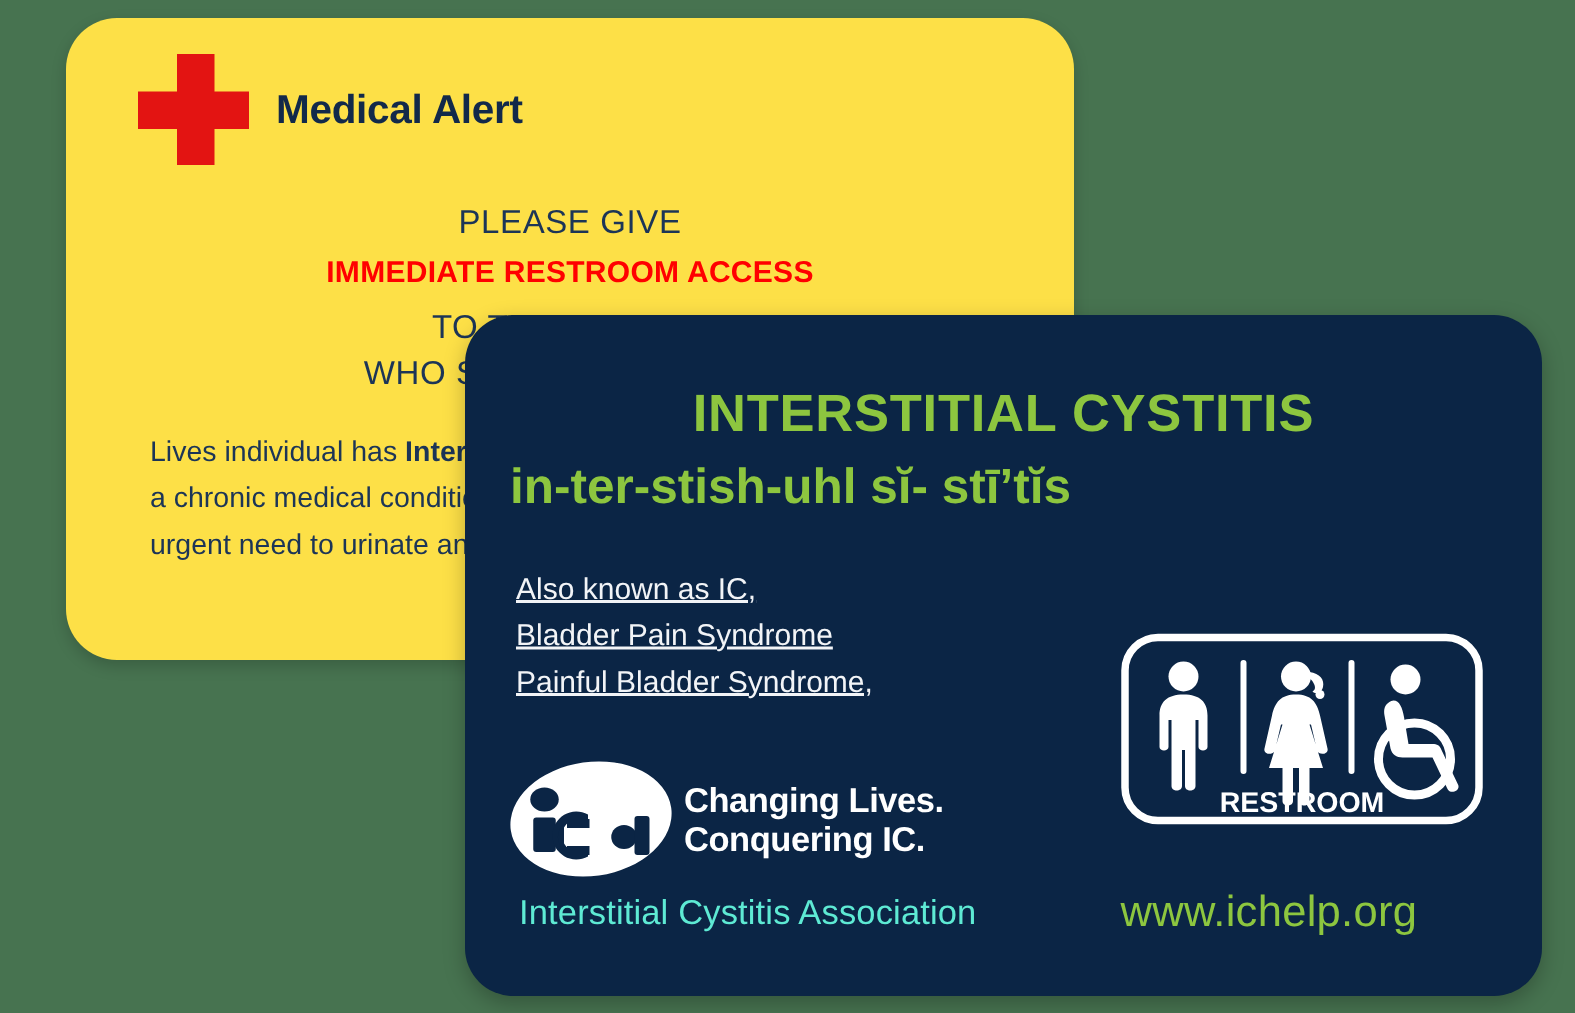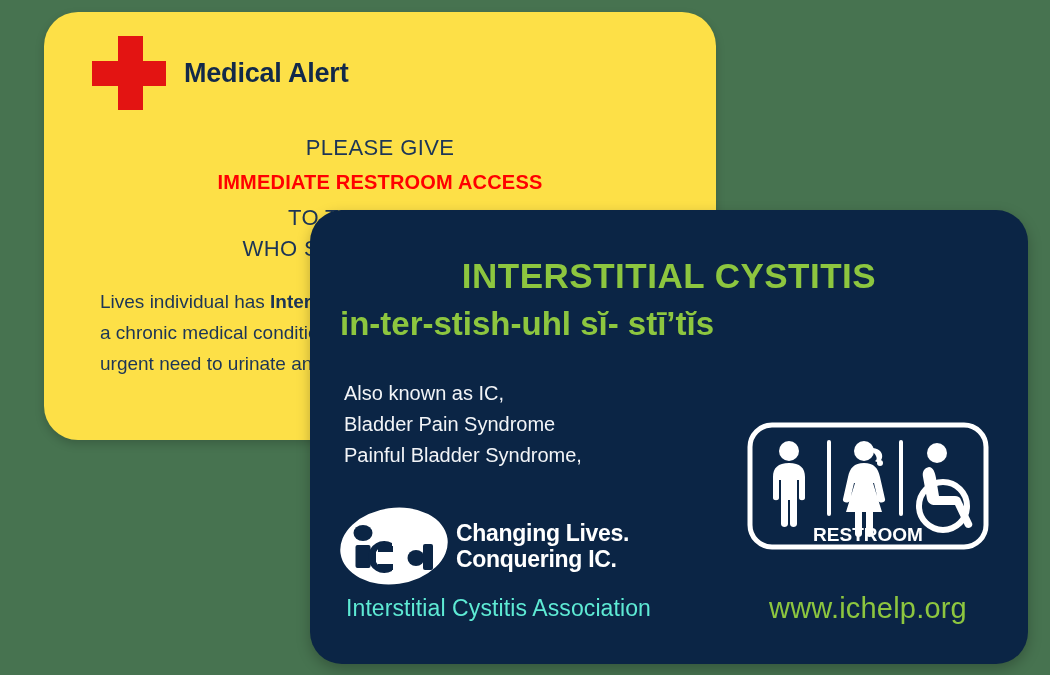--- a/index.html
+++ b/index.html
@@ -142,20 +142,21 @@
     white-space: nowrap;
   }
 
   .aka {
     position: absolute;
     left: 34px;
     top: 168px;
     color: #F2F4F7;
     font-size: 20px;
     line-height: 31px;
+    text-decoration: underline;
   }
 
   
   .logo-wrap {
     position: absolute;
     left: 30px;
     top: 298px;
     width: 330px;
   }
   .logo-row {
@@ -209,21 +210,21 @@
     left: 437px;
     top: 212px;
     width: 242px;
     height: 128px;
   }
   .url {
     position: absolute;
     left: 437px;
     width: 242px;
     top: 382px;
-    text-align: center;
+    text-align: left;
     color: #8DC63F;
     font-size: 29px;
     letter-spacing: 0.2px;
     white-space: nowrap;
   }
 </style>
 </head>
 <body>
 
 <div class="stage">

